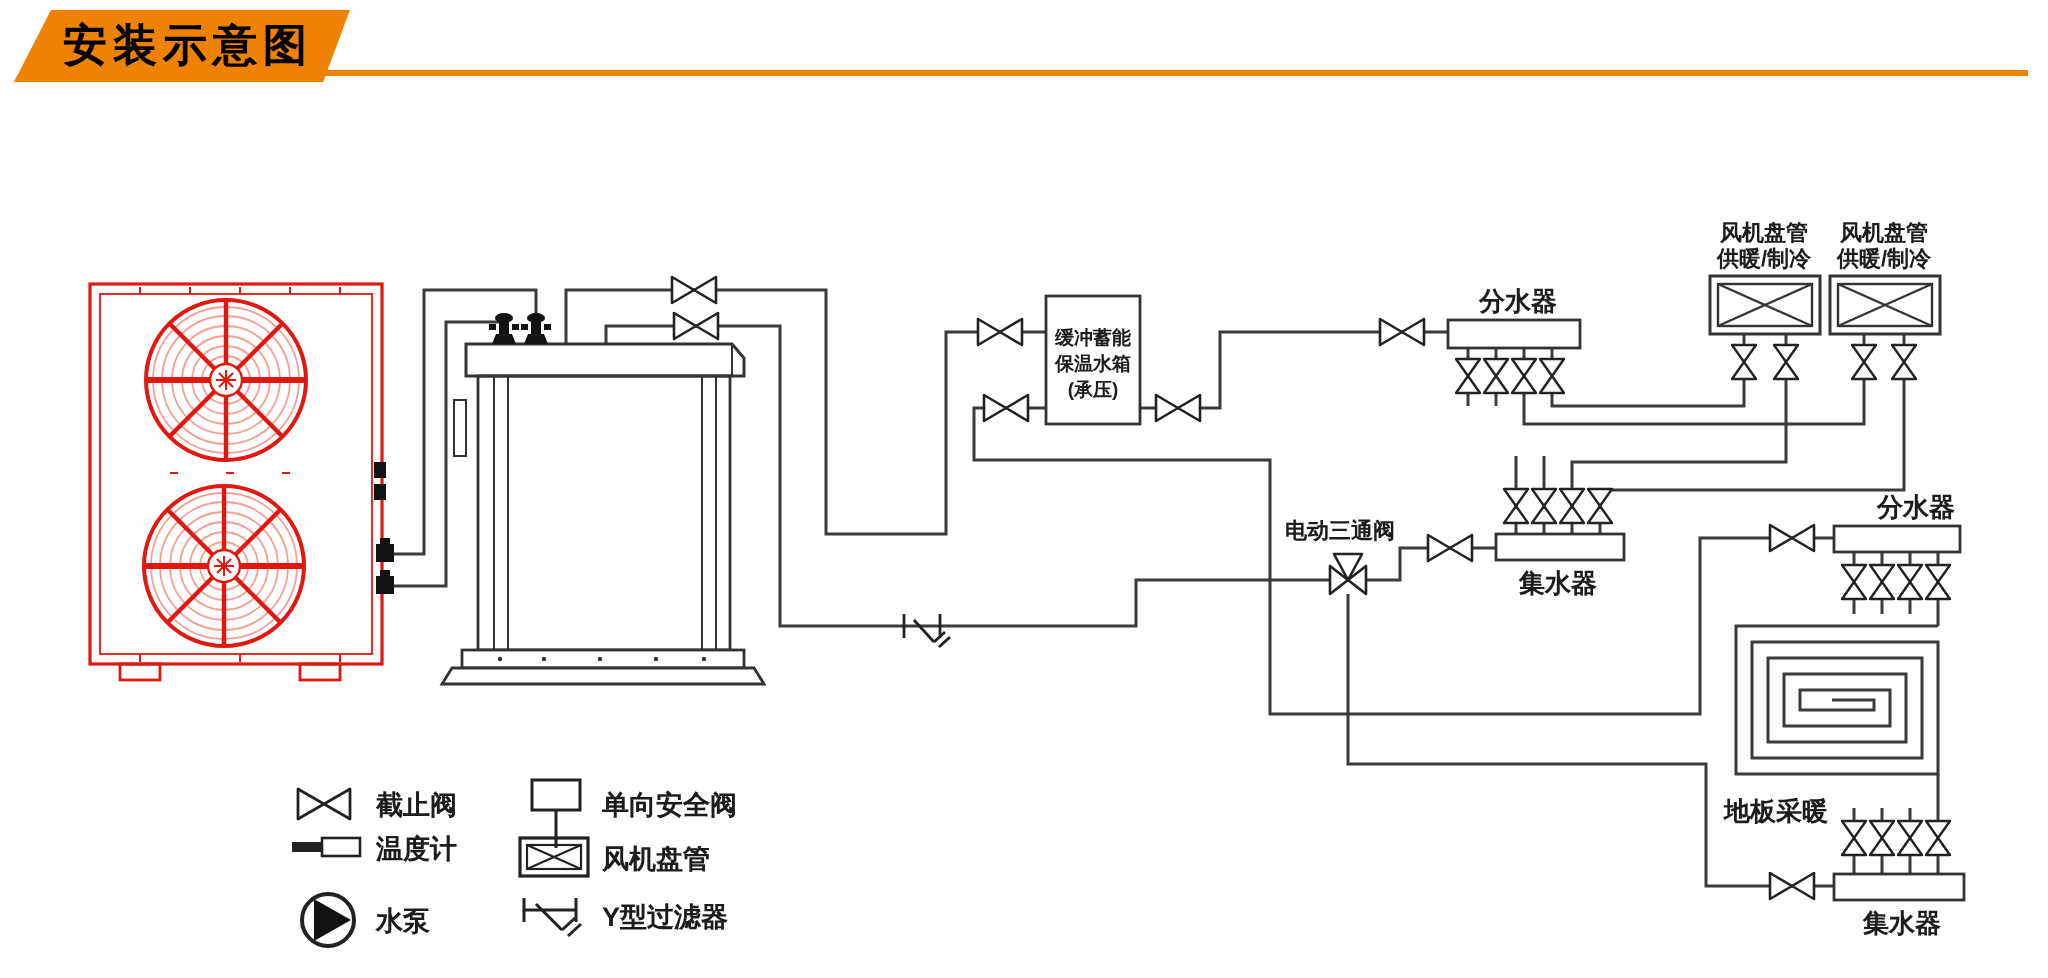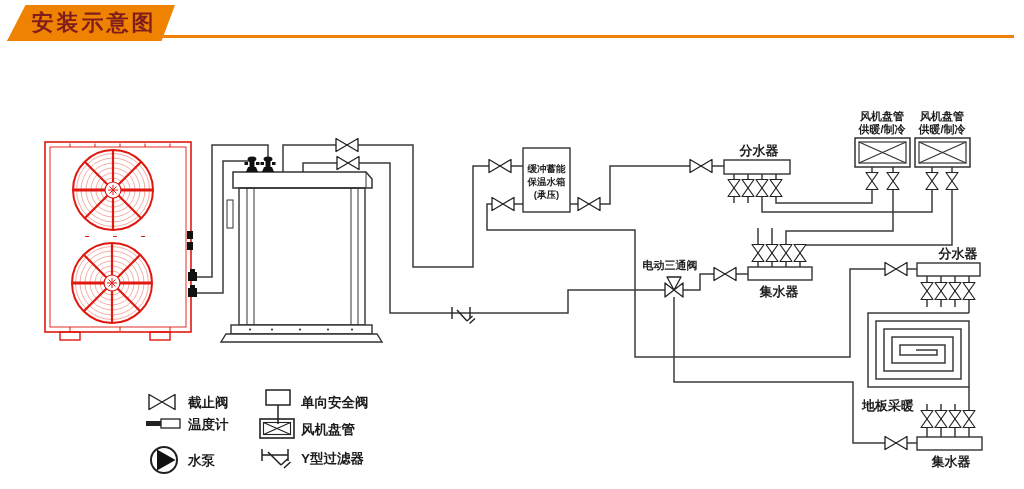--- a/index.html
+++ b/index.html
@@ -2,21 +2,21 @@
 <html><head>
 <meta charset="utf-8">
 <style>
   html,body{margin:0;padding:0;background:#ffffff;}
   #stage{position:relative;width:1024px;height:489px;background:#fff;overflow:hidden;
          font-family:"Liberation Sans", sans-serif;}
   .banner-fold{position:absolute;left:7px;top:18px;width:16px;height:23px;background:#c76a00;
                clip-path:polygon(100% 0,100% 100%,0 100%);}
   .banner{position:absolute;left:7px;top:5px;width:168px;height:36px;background:#ef8200;
           clip-path:polygon(11% 0,100% 0,92% 100%,0 100%);display:flex;align-items:center;justify-content:center;}
-  .banner .title{color:#7f1d1d;font-size:22px;font-weight:bold;letter-spacing:3px;padding-left:6px;}
+  .banner .title{color:#000000;font-size:22px;font-weight:bold;letter-spacing:3px;padding-left:6px;}
   .underline{position:absolute;left:158px;top:35px;width:856px;height:3px;background:#ef8200;}
   svg text{fill:#1c1c1c;}
   .lbl{font-weight:bold;font-size:13px;}
   .lbl-sm{font-weight:bold;font-size:11px;}
   .tank-txt{font-size:9.5px;font-weight:bold;}
   .legend-lbl{font-weight:bold;font-size:13.5px;}
 </style>
 </head>
 <body>
 

